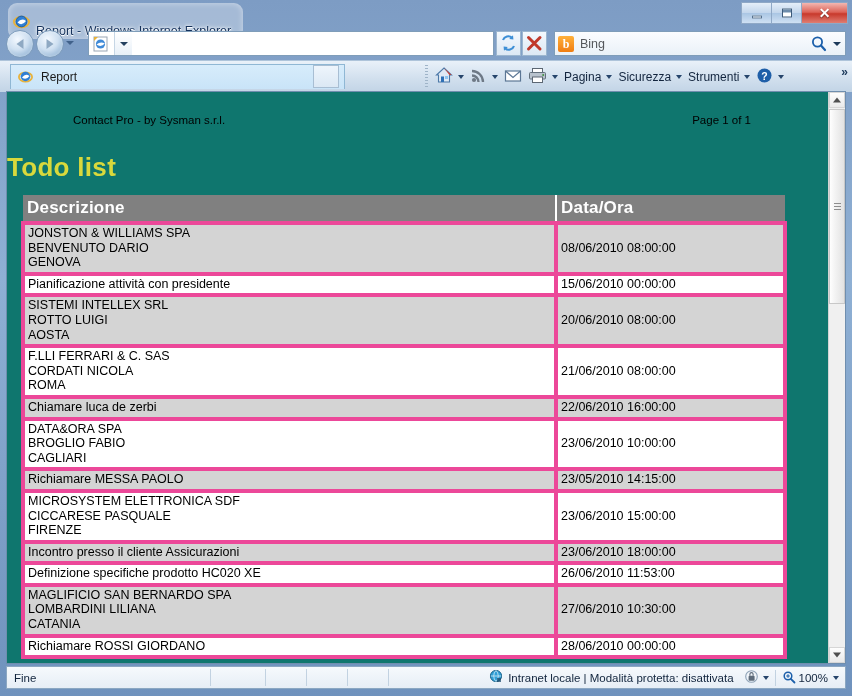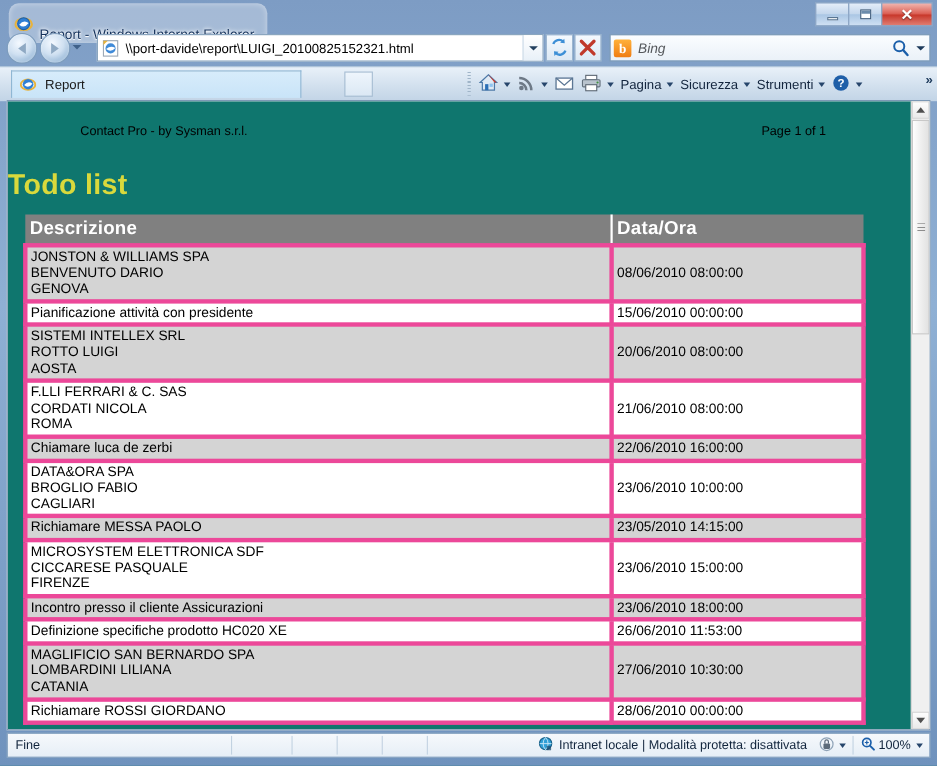--- a/index.html
+++ b/index.html
@@ -93,38 +93,38 @@
     position:absolute;left:554px;top:3px;width:292px;height:25px;box-sizing:border-box;
     background:linear-gradient(180deg,#fbfdff 0%,#eaf1f8 100%);
     border:1px solid #7f9db9;display:flex;align-items:center;
   }
   .bing-ico{
     width:16px;height:16px;margin:0 6px 0 3px;flex:none;border-radius:2px;
     background:linear-gradient(180deg,#ffb13b 0%,#f07d12 100%);
     color:#fff;font-weight:bold;font-size:12px;line-height:16px;text-align:center;
     font-family:"Liberation Serif",serif;
   }
-  .bing-text{font-size:12.5px;color:#55585c;font-style:italic;flex:1;}
+  .bing-text{font-size:12.5px;color:#55585c;flex:1;}
   .mag{width:20px;flex:none;position:relative;height:20px;}
   .search-drop{
     width:16px;flex:none;position:relative;height:20px;
   }
   .search-drop:after{
     content:"";position:absolute;left:4px;top:8px;width:0;height:0;
     border-left:4px solid transparent;border-right:4px solid transparent;border-top:4px solid #1d3a5b;
   }
 
   
   .tabrow{
     position:absolute;left:0;top:60px;width:852px;height:31px;
     background:linear-gradient(180deg,#e9f1f9 0%,#d2e0ee 55%,#c2d4e6 100%);
     border-top:1px solid #aec4da;
   }
   .tab{
-    position:absolute;left:10px;top:3px;width:264px;height:25px;box-sizing:border-box;
+    position:absolute;left:10px;top:3px;width:335px;height:25px;box-sizing:border-box;
     background:linear-gradient(180deg,#d7ecfb 0%,#c9e4f8 100%);
     border:1px solid #8fb7d4;border-bottom:none;
     display:flex;align-items:center;padding-left:7px;gap:6px;
   }
   .tab-label{font-size:12px;color:#1b1b1b;}
   .newtab{
     position:absolute;left:313px;top:4px;width:26px;height:23px;box-sizing:border-box;
     border:1px solid #a8bed3;background:linear-gradient(180deg,#eef5fc 0%,#dbe8f4 100%);
   }
   .cmdsep{
@@ -270,21 +270,20 @@
 
     <div class="addrbox">
       <span class="addr-ico">
         <svg width="16" height="16" viewBox="0 0 16 16">
           <rect x="1" y="1" width="13" height="14" fill="#fff" stroke="#9aa6b4"></rect>
           <circle cx="7.5" cy="8" r="4.6" fill="#3f8ad8"></circle>
           <path d="M3.5 8.6 Q7.5 5 11.8 7.6 Q8 12 3.5 8.6Z" fill="#fff"></path>
           <path d="M1 1 l4 0 -4 4Z" fill="#e8b33c"></path>
         </svg>
       </span>
-      <span class="addr-text">\\port-davide\report\LUIGI_20100825152321.html</span>
       <span class="addr-drop"></span>
     </div>
 
     <div class="tbtn refresh">
       <svg width="23" height="23" viewBox="0 0 23 23">
         <path d="M6 8 a5.5 5.5 0 0 1 9-2.2" fill="none" stroke="#3d8fd6" stroke-width="2.1"></path>
         <path d="M16 3.2 l.4 4.2 -4.2 -.5Z" fill="#3d8fd6"></path>
         <path d="M17 14 a5.5 5.5 0 0 1 -9 2.2" fill="none" stroke="#3d8fd6" stroke-width="2.1"></path>
         <path d="M7 18.8 l-.4 -4.2 4.2 .5Z" fill="#3d8fd6"></path>
       </svg>

